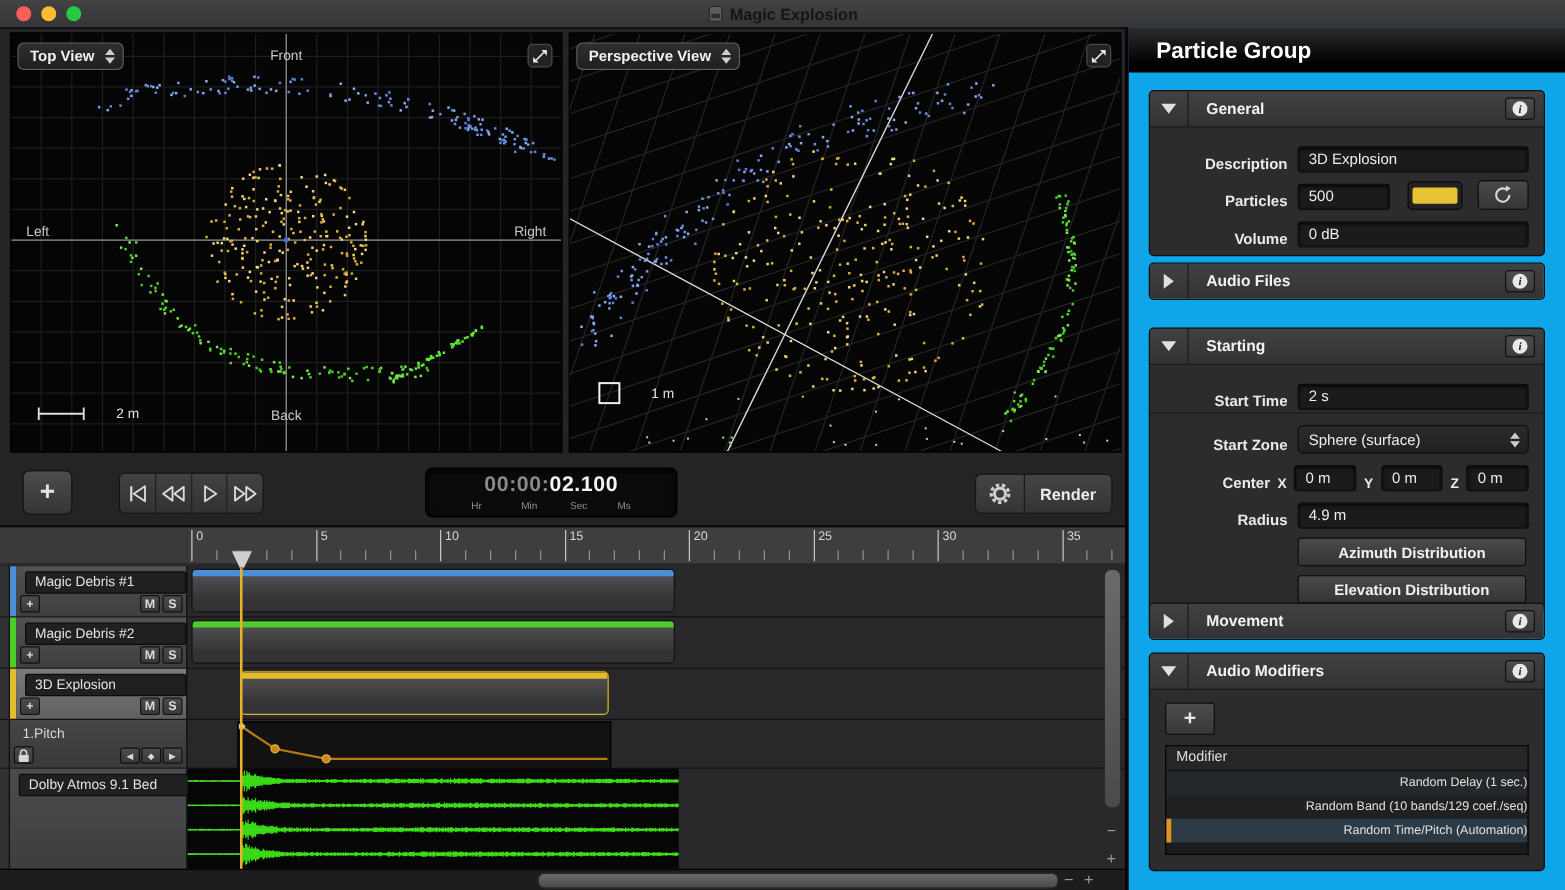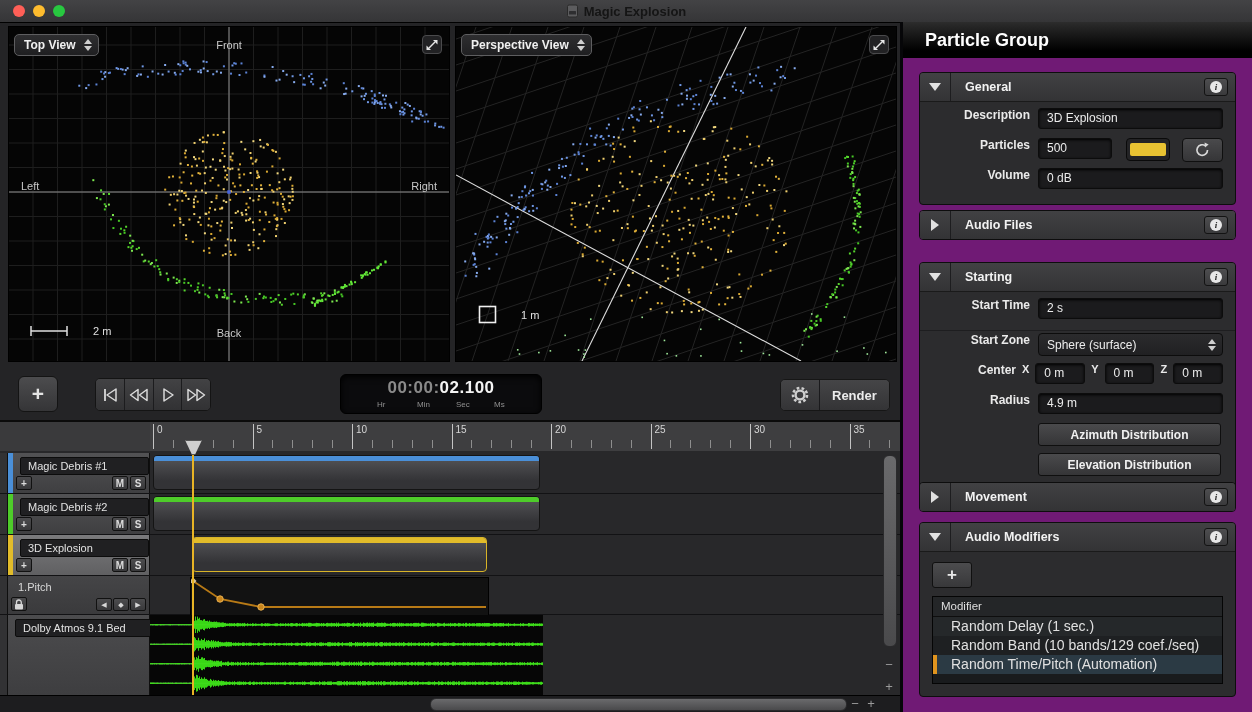--- a/index.html
+++ b/index.html
@@ -70,56 +70,56 @@
   .nav-group{position:absolute;right:3px;bottom:3px;display:flex;gap:1px;}
   .nav-btn{width:16px;height:13px;background:linear-gradient(#4c4c4e,#39393b);border:1px solid #111;border-radius:2px;
     color:#d8d8d8;font-size:7px;display:flex;align-items:center;justify-content:center;box-sizing:border-box;}
   .playhead-line{position:absolute;left:192px;top:443px;width:2px;height:252px;background:#e8b425;z-index:30;}
   .playhead-handle{position:absolute;left:185px;top:440px;width:15px;height:13px;background:#cfcfcf;border:1px solid #555;
     clip-path:polygon(0 0,100% 0,58% 100%,42% 100%);z-index:31;}
   .hscroll-row{position:absolute;left:0;top:695px;width:900px;height:17px;background:#1d1d1f;border-top:1px solid #000;}
   .scroll-thumb{background:linear-gradient(#6a6a6c,#4a4a4c);border:1px solid #2a2a2c;border-radius:6px;position:absolute;}
   .zoom-lbl{position:absolute;color:#9a9a9a;font-size:13px;line-height:14px;text-align:center;width:14px;height:14px;}
   
-  .panel{position:absolute;left:903px;top:22px;width:349px;height:690px;background:#701a75;}
+  .panel{position:absolute;left:903px;top:22px;width:349px;height:690px;background:#0ea5e9;}
   .panel-divider{position:absolute;left:900px;top:22px;width:3px;height:690px;background:#060608;}
   .panel-header{position:absolute;left:0;top:0;width:100%;height:36px;background:linear-gradient(#2c2c2c,#000 80%);
     display:flex;align-items:center;}
   .panel-title{color:#fff;font-size:18px;font-weight:bold;padding-left:22px;}
   .section{position:absolute;left:16px;width:317px;background:#2c2c2e;border:1px solid #0d0d0d;border-radius:4px;overflow:hidden;box-sizing:border-box;}
   .sec-head{height:28px;display:flex;align-items:center;background:linear-gradient(#414143,#333335);border-bottom:1px solid #1a1a1a;}
   .sec-disc{width:30px;height:100%;display:flex;align-items:center;justify-content:center;border-right:1px solid #1d1d1f;}
   .tri-down{width:0;height:0;border-left:6px solid transparent;border-right:6px solid transparent;border-top:8px solid #e0e0e0;}
   .tri-right{width:0;height:0;border-top:6px solid transparent;border-bottom:6px solid transparent;border-left:8px solid #e0e0e0;}
   .sec-title{flex:1;padding-left:14px;font-size:12.5px;font-weight:bold;color:#f2f2f2;}
   .info-btn{width:22px;height:16px;margin-right:7px;background:linear-gradient(#4e4e50,#3a3a3c);border:1px solid #131313;
     border-radius:3px;display:flex;align-items:center;justify-content:center;}
   .info-i{width:12px;height:12px;border-radius:50%;background:#e8e8e8;color:#1c1c1c;font-size:9px;font-weight:bold;
     font-family:"Liberation Serif",serif;font-style:italic;display:flex;align-items:center;justify-content:center;}
-  .prow{display:flex;align-items:flex-start;height:30px;padding:0 12px 0 10px;gap:8px;}
+  .prow{display:flex;align-items:flex-end;height:30px;padding:0 12px 0 10px;gap:8px;}
   .plabel{width:100px;text-align:right;font-size:12px;font-weight:bold;color:#eaeaea;flex:none;}
   .pfield{height:19px;background:#1b1b1d;border:1px solid #0c0c0c;border-radius:3px;color:#ececec;font-size:12px;
     line-height:19px;padding-left:8px;box-shadow:inset 0 1px 3px #000;white-space:nowrap;overflow:hidden;}
   .flex1{flex:1;}
   .pselect{flex:1;height:21px;background:linear-gradient(#2b2b2d,#202022);border:1px solid #0c0c0c;border-radius:4px;
     display:flex;align-items:center;color:#ececec;font-size:12px;padding-left:8px;}
   .pselect .sel-arrows{margin-left:auto;margin-right:6px;}
   .sec-divider{height:1px;background:#1e1e20;margin:2px 0;}
   .axis-lbl{font-size:11px;font-weight:bold;color:#eaeaea;}
   .dist-btn{flex:1;height:21px;margin-right:2px;background:linear-gradient(#4a4a4c,#353537);border:1px solid #0f0f0f;border-radius:3px;
     color:#f0f0f0;font-size:12px;font-weight:bold;display:flex;align-items:center;justify-content:center;}
   .swatch-btn{width:46px;height:21px;background:#232325;border:1px solid #0a0a0a;border-radius:4px;display:flex;align-items:center;justify-content:center;}
   .swatch-inner{width:36px;height:13px;border-radius:2px;background:#e8c232;}
   .icon-btn{width:44px;height:22px;background:linear-gradient(#4a4a4c,#353537);border:1px solid #0f0f0f;border-radius:4px;
     display:flex;align-items:center;justify-content:center;margin-left:4px;padding:0;}
   .mod-add{width:38px;height:24px;margin:10px 0 8px 12px;background:linear-gradient(#4c4c4e,#38383a);border:1px solid #101010;
     border-radius:3px;color:#e8e8e8;font-size:17px;font-weight:bold;display:flex;align-items:center;justify-content:center;}
   .mod-list{margin:0 12px 12px 12px;background:#191b1d;border:1px solid #050505;height:86px;overflow:hidden;}
   .mod-head{height:19px;line-height:19px;padding-left:8px;background:#242628;color:#dedede;font-size:11.5px;border-bottom:1px solid #0e0e0e;}
-  .mod-row{height:19px;line-height:19px;padding-left:18px;color:#e0e0e0;font-size:14px;box-sizing:border-box;}
+  .mod-row{height:19px;line-height:19px;padding-left:18px;color:#e0e0e0;font-size:10px;box-sizing:border-box;text-align:right;}
   .mod-row.odd{background:#25282a;} .mod-row.even{background:#1e2022;}
   .mod-row.selected{background:#2b3a44;border-left:4px solid #e0941e;padding-left:14px;}
 </style>
 </head>
 <body>
 
 <div id="app">
 
   <div class="titlebar">
     <div class="tl" style="left:13px;background:#ff5f57;"></div>

